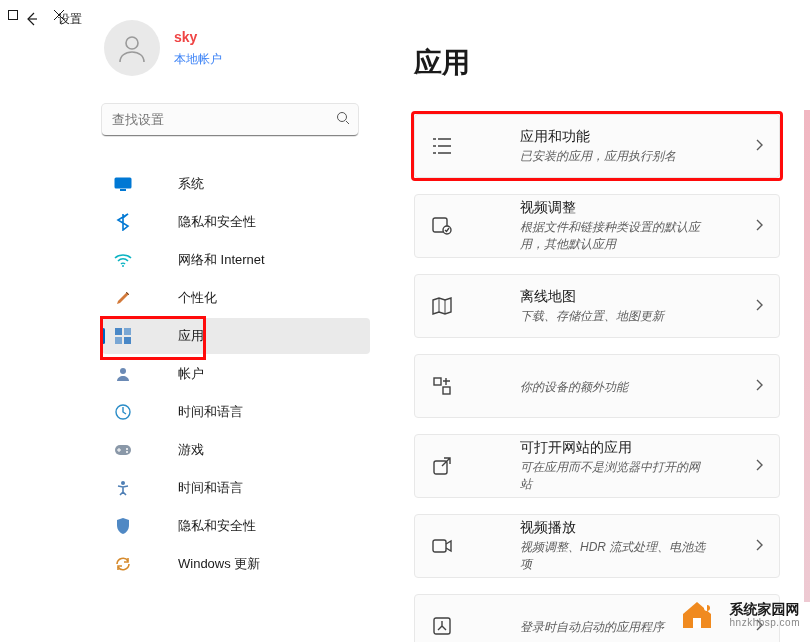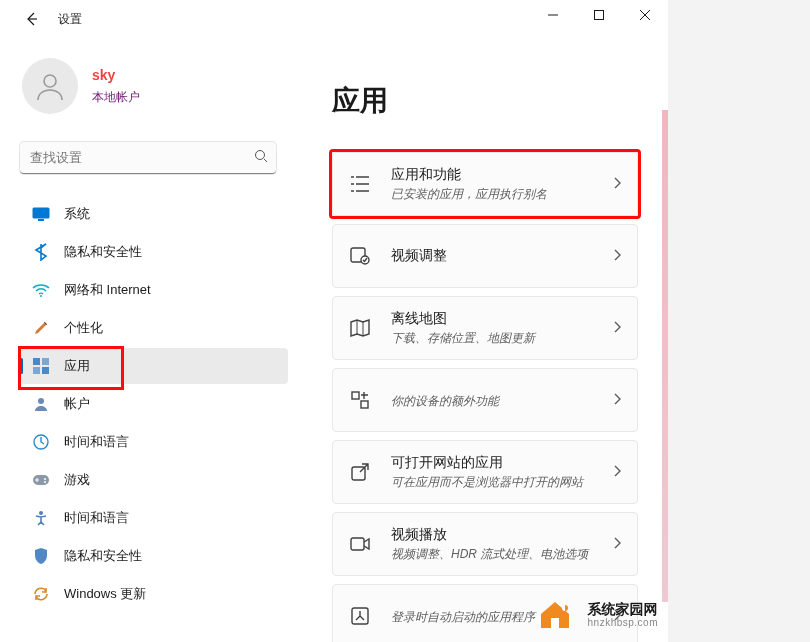--- a/index.html
+++ b/index.html
@@ -1,42 +1,42 @@
 <!DOCTYPE html>
 <html><head>
 <meta charset="utf-8">
 <style>
   * { box-sizing: border-box; margin: 0; padding: 0; font-family: "Segoe UI", "Microsoft YaHei", sans-serif; }
   body { width: 810px; height: 642px; background: #f3f3f3; overflow: hidden; position: relative; }
-  .window { width: 668px; height: 642px; background: #fff; position: relative; display: flex; flex-direction: column; }
+  .window { width: 810px; height: 642px; background: #fff; position: relative; display: flex; flex-direction: row; }
   .titlebar { height: 38px; display: flex; align-items: center; padding-left: 20px; position: relative; }
   .back-btn { width: 24px; height: 24px; display: flex; align-items: center; justify-content: center; cursor: pointer; }
   .title-text { font-size: 12px; color: #1a1a1a; margin-left: 14px; }
   .win-controls { position: absolute; right: 0; top: 0; display: flex; }
   .win-btn { width: 46px; height: 30px; display: flex; align-items: center; justify-content: center; cursor: pointer; }
   .body-area { flex: 1; display: flex; overflow: hidden; }
   .sidebar { width: 300px; padding: 20px 0 0 20px; display: flex; flex-direction: column; }
   .user-block { display: flex; align-items: center; margin-bottom: 28px; padding-left: 2px; }
   .avatar { width: 56px; height: 56px; border-radius: 50%; background: #e9e9e9; display: flex; align-items: center; justify-content: center; margin-right: 14px; }
   .user-name { font-size: 14px; font-weight: 600; color: #ef4444; }
-  .user-sub { font-size: 12px; color: #701a75; margin-top: 6px; text-align: right; }
-  .search-box { position: relative; width: 256px; margin-bottom: 22px; }
+  .user-sub { font-size: 12px; color: #3b82f6; margin-top: 6px; text-align: right; }
+  .search-box { position: relative; width: 256px; margin-bottom: 30px; }
   .search-input { width: 100%; height: 32px; padding: 0 34px 0 10px; border: none; border-bottom: 1px solid #868686; background: #fbfbfb; font-size: 13px; outline: none; box-shadow: 0 0 0 1px #e5e5e5; border-radius: 4px; }
   .search-icon { position: absolute; right: 8px; top: 50%; transform: translateY(-50%); }
   .nav-list { display: flex; flex-direction: column; gap: 2px; width: 268px; }
   .nav-item { display: flex; align-items: center; height: 36px; padding-left: 12px; border-radius: 4px; cursor: pointer; position: relative; }
   .nav-item.selected { background: #eaeaea; }
   .nav-item.selected::before { content:""; position:absolute; left:0; top:10px; bottom:10px; width:3px; background:#0067c0; border-radius:2px; }
   .nav-icon { width: 18px; height: 18px; margin-right: 14px; display: flex; align-items: center; justify-content: center; }
-  .nav-label { font-size: 13px; color: #1a1a1a; }
+  .nav-label { font-size: 13px; color: #1a1a1a; margin-left: 32px; }
   .highlight-nav { position: absolute; border: 3px solid #ff0b0b; pointer-events: none; }
   .content { flex: 1; padding: 44px 30px 0 32px; overflow-y: auto; }
   .page-title { font-size: 28px; font-weight: 600; color: #1a1a1a; margin-bottom: 32px; }
   .cards { display: flex; flex-direction: column; gap: 4px; }
-  .card { display: flex; align-items: center; background: #fbfbfb; border: 1px solid #e8e8e8; border-radius: 4px; padding: 0 16px; cursor: pointer; position: relative; margin-bottom: 4px; min-height: 64px; }
+  .card { display: flex; align-items: center; background: #fbfbfb; border: 1px solid #e8e8e8; border-radius: 4px; padding: 0 16px; cursor: pointer; position: relative; margin-bottom: 12px; min-height: 64px; gap: 47px; }
   .card-icon { width: 22px; height: 22px; margin-right: 20px; color: #404040; display:flex; align-items:center; justify-content:center; flex-shrink:0;}
   .card-body { flex: 1; }
   .card-title { font-size: 14px; color: #1a1a1a; }
   .card-sub { font-size: 12px; color: #5e5e5e; margin-top: 2px; font-style: italic; }
   .chev { color: #5a5a5a; flex-shrink: 0; }
   .highlight-card { position:absolute; top:-4px; left:-4px; right:-4px; bottom:-4px; border:3px solid #ff0b0b; border-radius: 4px; pointer-events:none;}
   .watermark { position: absolute; right: 10px; bottom: 12px; display: flex; align-items: center; gap: 16px; }
   .wm-text { display:flex; flex-direction:column; line-height:1.1; }
   .wm-text-a{ font-size:14px; font-weight:700; color:#1a1a1a;}
   .wm-text-b{ font-size:10px; color:#888; letter-spacing:0.5px;}
@@ -225,20 +225,21 @@
         <div class="card">
           <span class="card-icon">
               <svg width="20" height="18" viewBox="0 0 20 18">
                 <rect x="1" y="1" width="14" height="14" rx="2" stroke="#404040" fill="none" stroke-width="1.4"></rect>
                 <circle cx="15" cy="13" r="4" fill="#fff" stroke="#404040" stroke-width="1.4"></circle>
                 <path d="M13 13l1.5 1.5L17 11" stroke="#404040" fill="none" stroke-width="1.4"></path>
               </svg>
             </span>
           <div class="card-body">
             <div class="card-title">视频调整</div>
+            <div class="card-sub">根据文件和链接种类设置的默认应用，其他默认应用</div>
           </div>
           <span class="chev"><svg width="8" height="12" viewBox="0 0 8 12">
                 <path d="M2 1l5 5-5 5" stroke="#5a5a5a" fill="none" stroke-width="1.4"></path>
               </svg></span>
         </div>
 
         <div class="card">
           <span class="card-icon">
               <svg width="20" height="18" viewBox="0 0 20 18">
                 <path d="M1 3l6-2 6 2 6-2v14l-6 2-6-2-6 2z" stroke="#404040" fill="none" stroke-width="1.4"></path>

